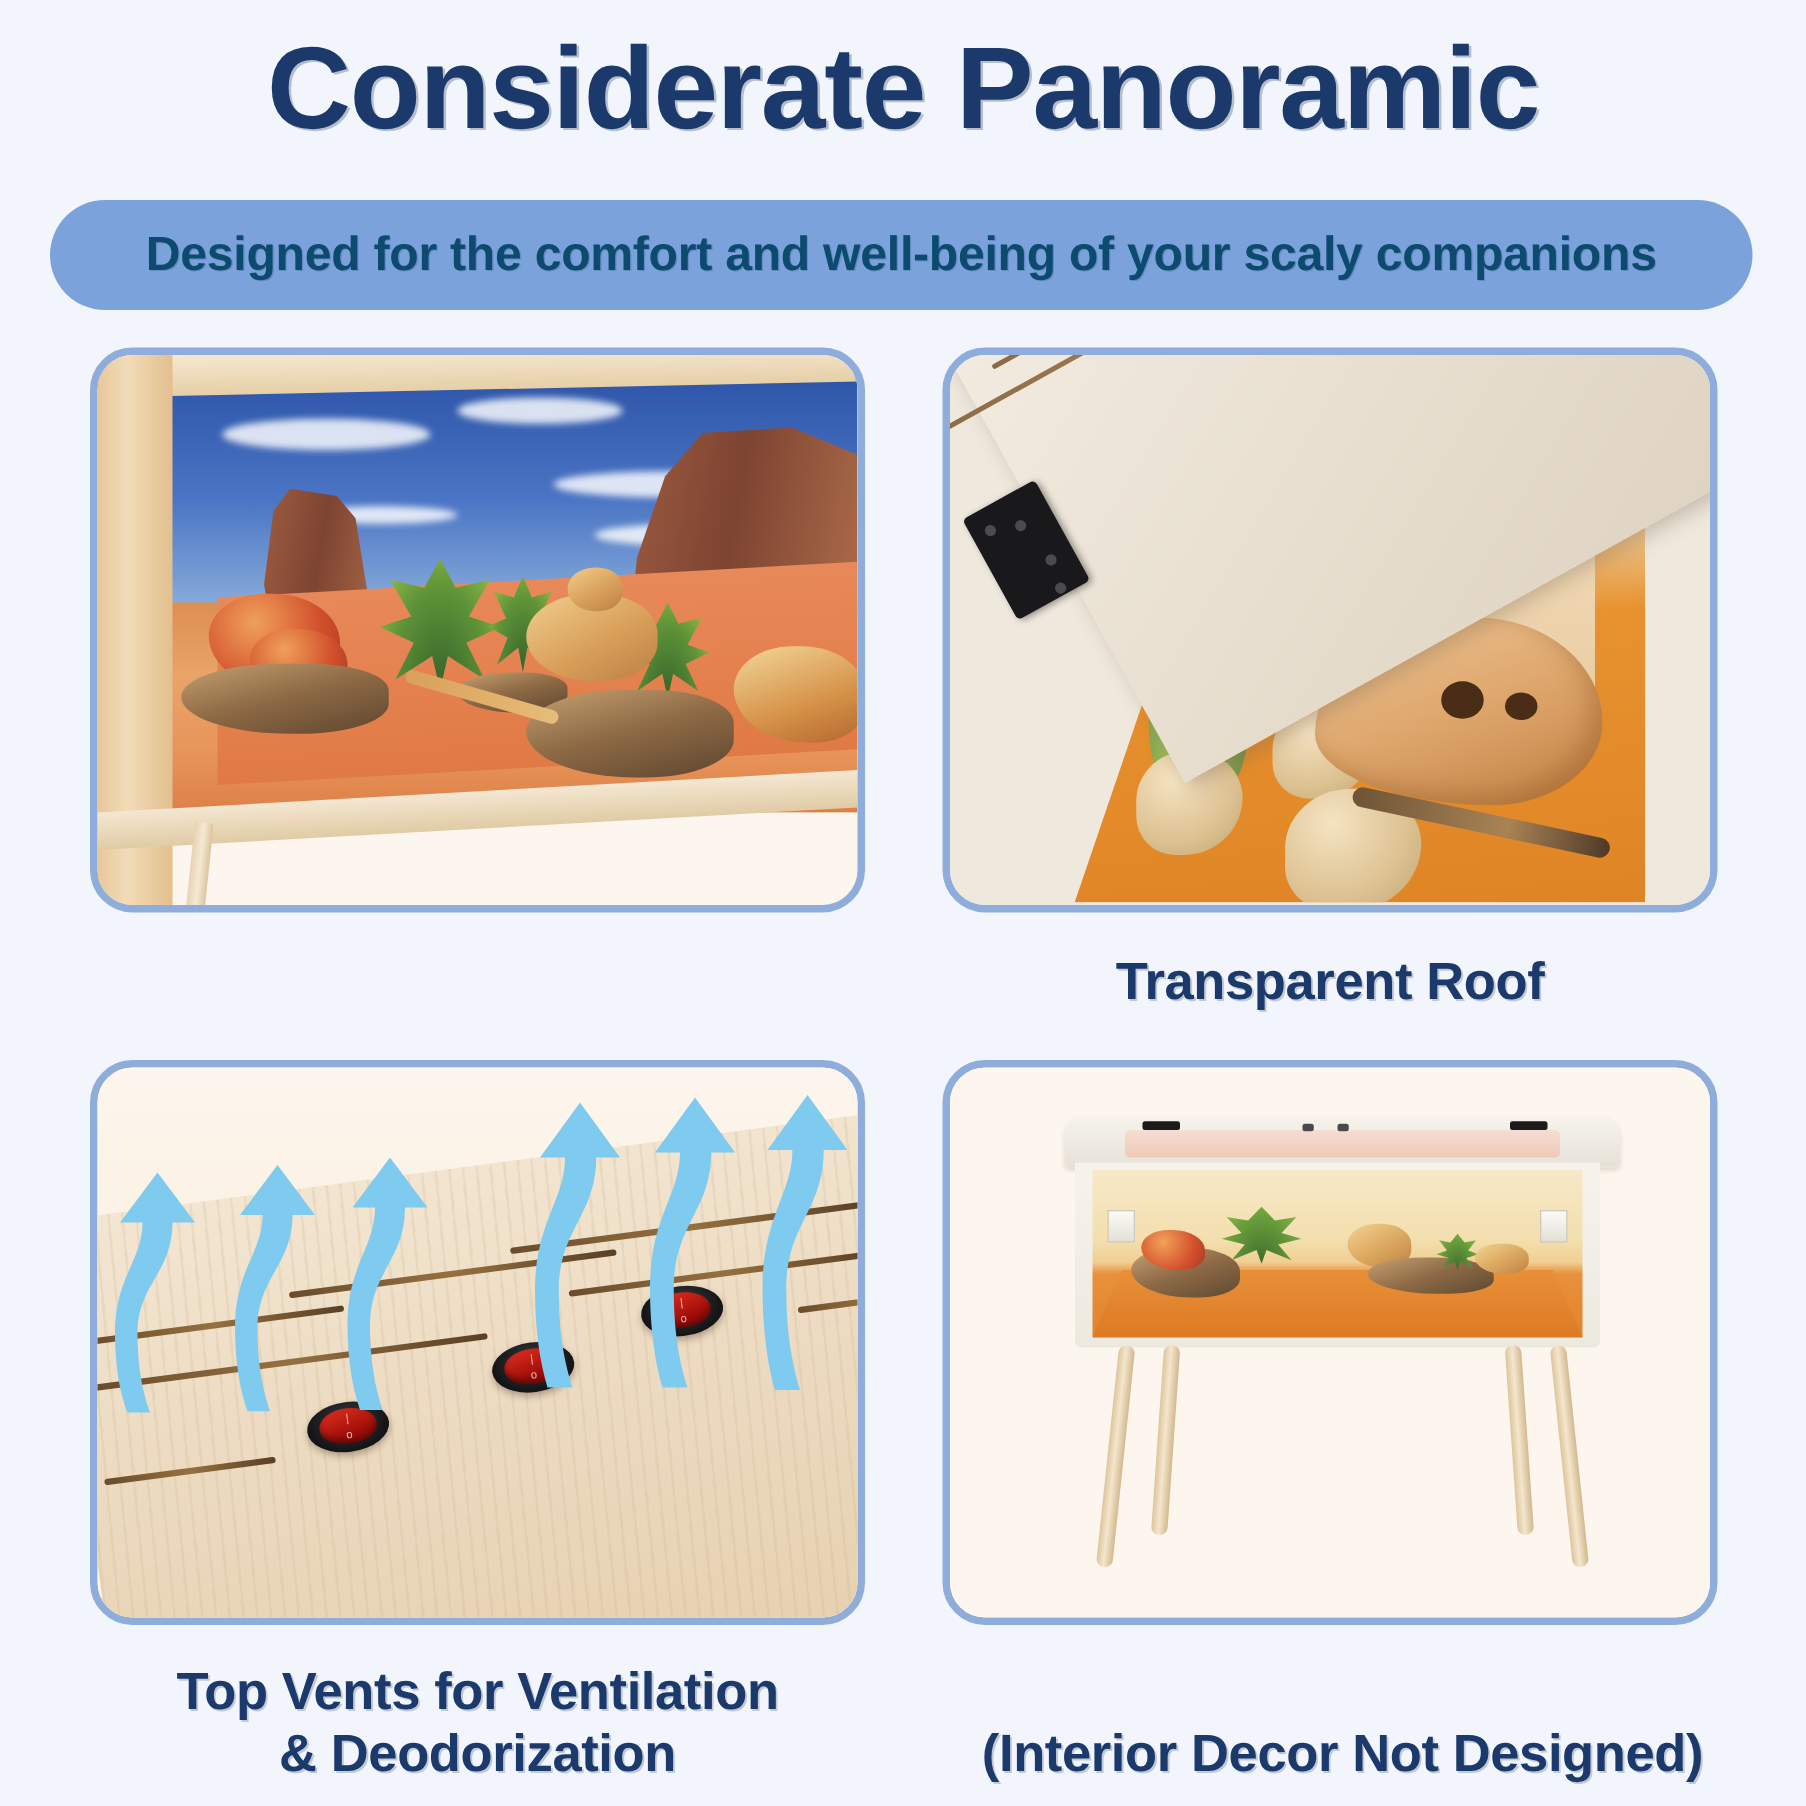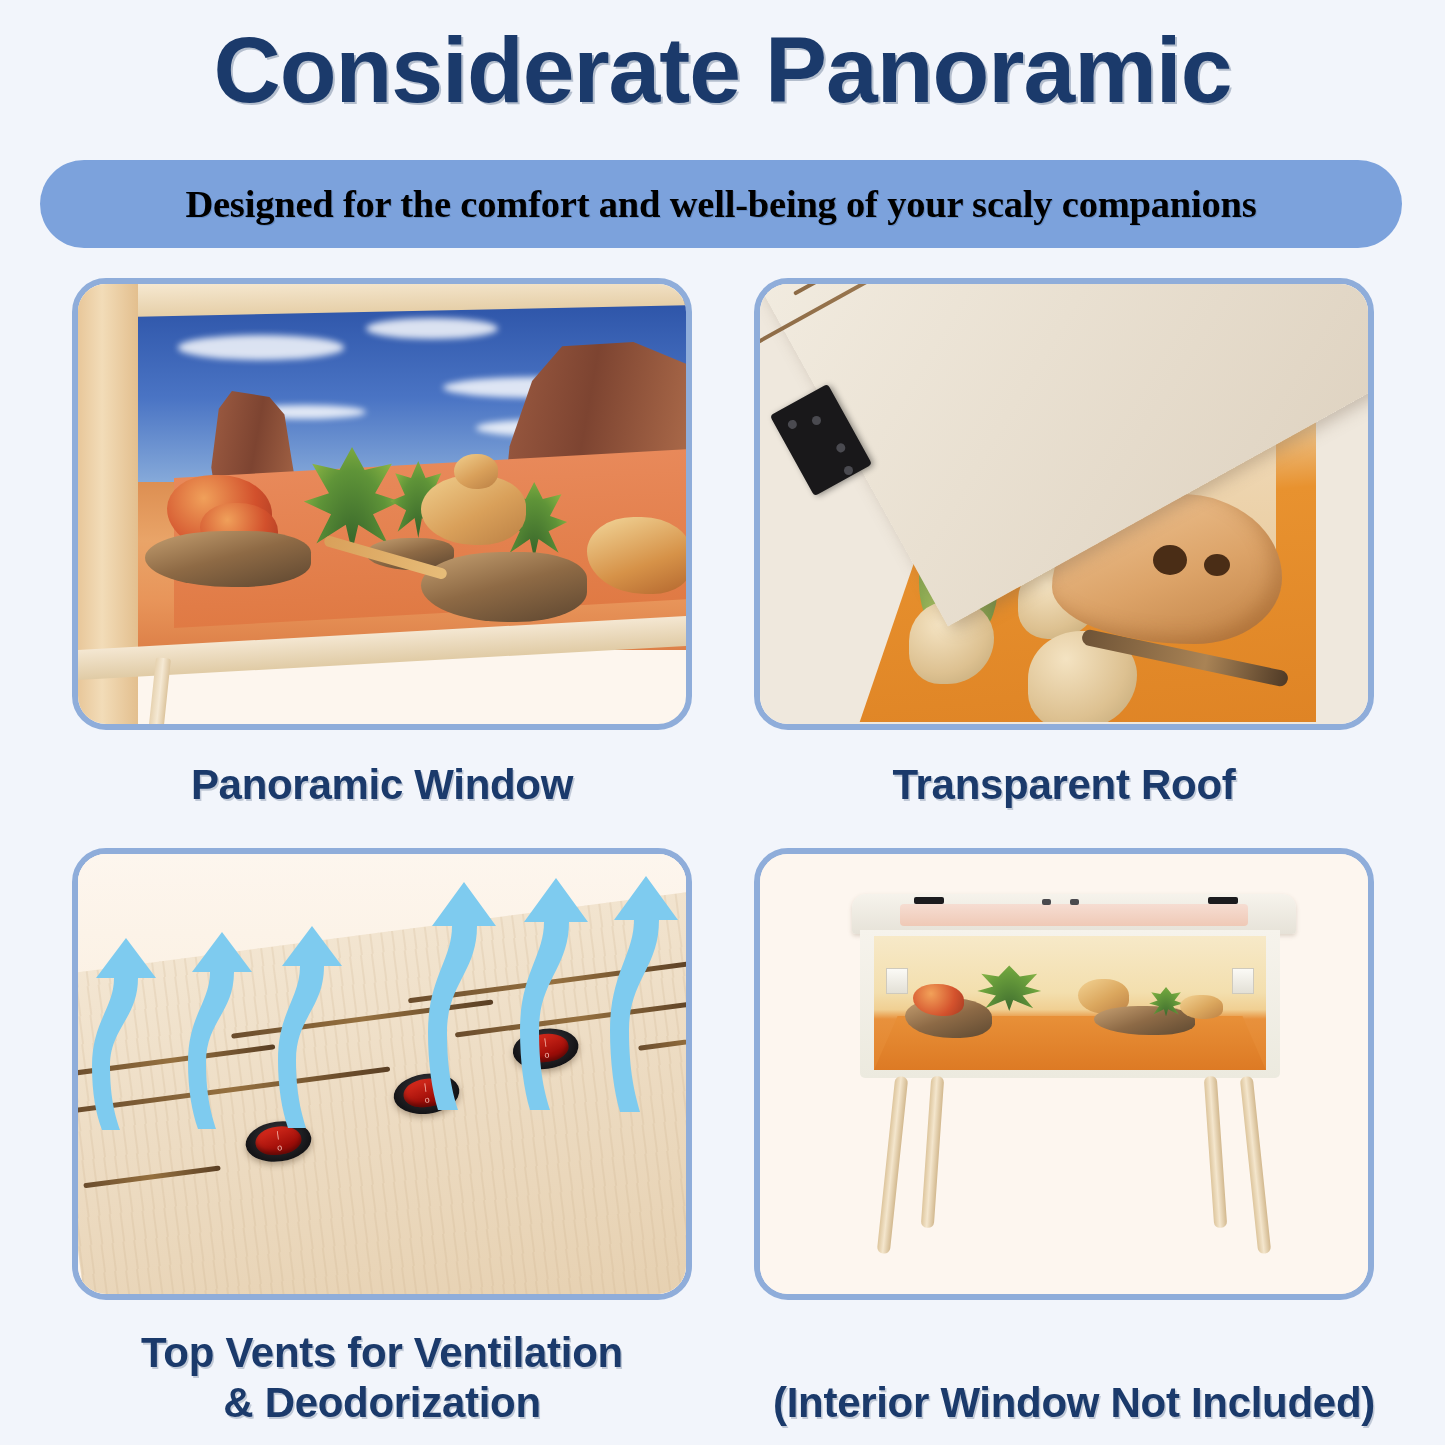--- a/index.html
+++ b/index.html
@@ -20,24 +20,23 @@
     text-shadow: 2px 2px 0 rgba(20,45,85,.28);
     white-space: nowrap;
   }
   .subtitle-pill {
     position: absolute; left: 40px; top: 160px;
     width: 1362px; height: 88px;
     background: #7ca2dc; border-radius: 46px;
     display: flex; align-items: center; justify-content: center;
   }
   .subtitle-text {
-    font-size: 38.5px; font-weight: bold; color: #000000;
+    font-size: 38.5px; font-weight: bold; color: #0c4a6e;
     letter-spacing: -.2px; white-space: nowrap;
     text-shadow: 1px 1px 0 rgba(70,110,170,.45);
-    font-family: Liberation Serif, serif;
   }
 
   
   .panel {
     position: absolute;
     border: 6px solid #8fadda;
     border-radius: 34px;
     overflow: hidden;
     background: #fdf6ee;
   }
@@ -357,21 +356,20 @@
         <div class="lizard-body" style="left:58%;top:44%;width:8%;height:10%;"></div>
         <div class="lizard-tail" style="left:34%;top:72%;width:23%;"></div>
         <div class="skull-deco" style="left:82%;top:62%;width:19%;height:22%;"></div>
       </div>
       <div class="p1-wood-top"></div>
       <div class="p1-wood-left"></div>
       <div class="p1-frame-bottom"></div>
       <div class="leg1"></div>
     </div>
   </div>
-  <div class="caption c1">Panoramic Window</div>
 
   <div class="panel p2">
     <div class="scene">
       <div class="p2-bg"></div>
 
       <div class="p2-interior">
         <div class="p2-wallR"></div>
         <div class="cactus" style="left:26%;top:38%;width:10%;height:38%;"></div>
         <div class="cactus" style="left:20%;top:46%;width:8%;height:28%;"></div>
         <div class="cactus" style="left:44%;top:40%;width:9%;height:28%;"></div>
@@ -501,16 +499,16 @@
 
         <div class="cab-leg" style="left:34px;  top:182px; height:178px; transform:rotate(6deg);"></div>
         <div class="cab-leg" style="left:74px;  top:182px; height:152px; transform:rotate(4deg);"></div>
         <div class="cab-leg" style="right:74px; top:182px; height:152px; transform:rotate(-4deg);"></div>
         <div class="cab-leg" style="right:34px; top:182px; height:178px; transform:rotate(-6deg);"></div>
       </div>
     </div>
   </div>
   <div class="caption c4">
     <br>
-    <span>(Interior Window Not Included)</span>
+    <span>(Interior Decor Not Designed)</span>
   </div>
 
 </div>
 
 </body></html>

